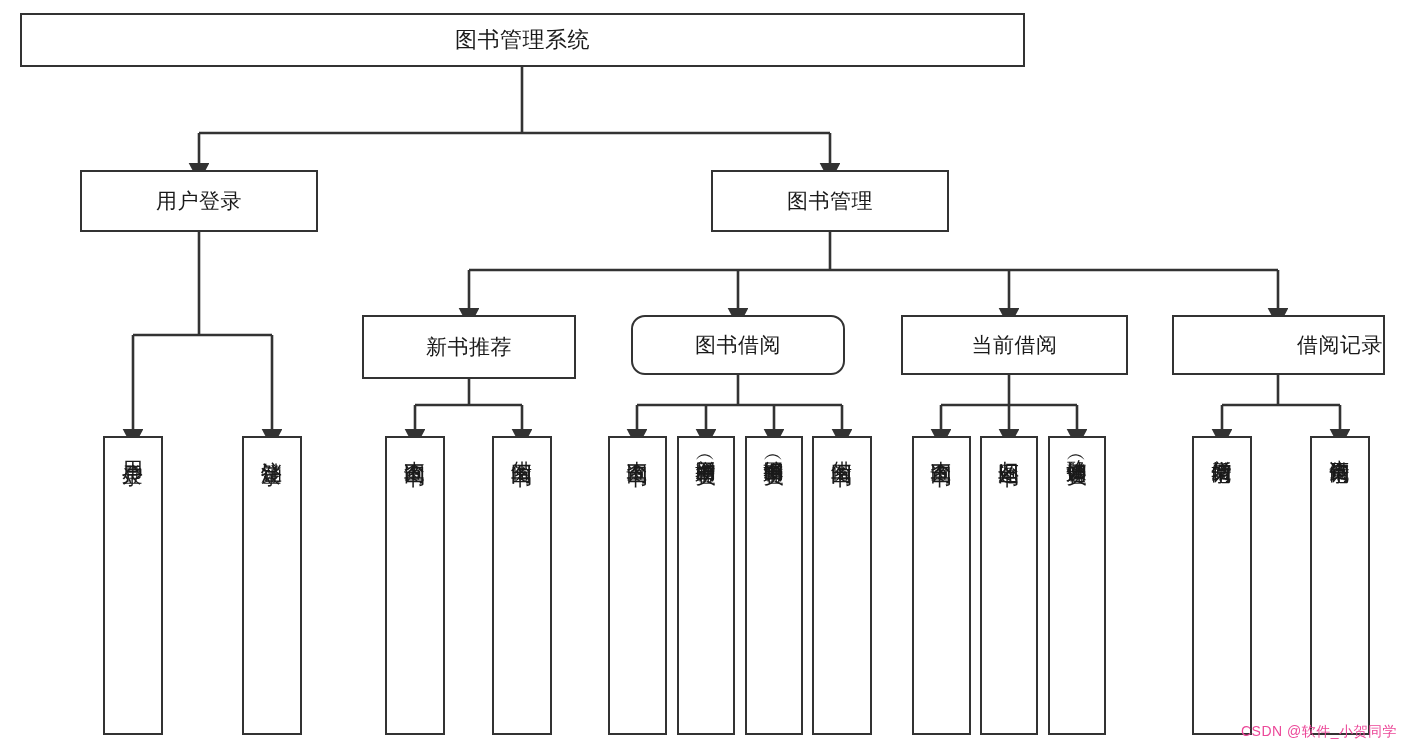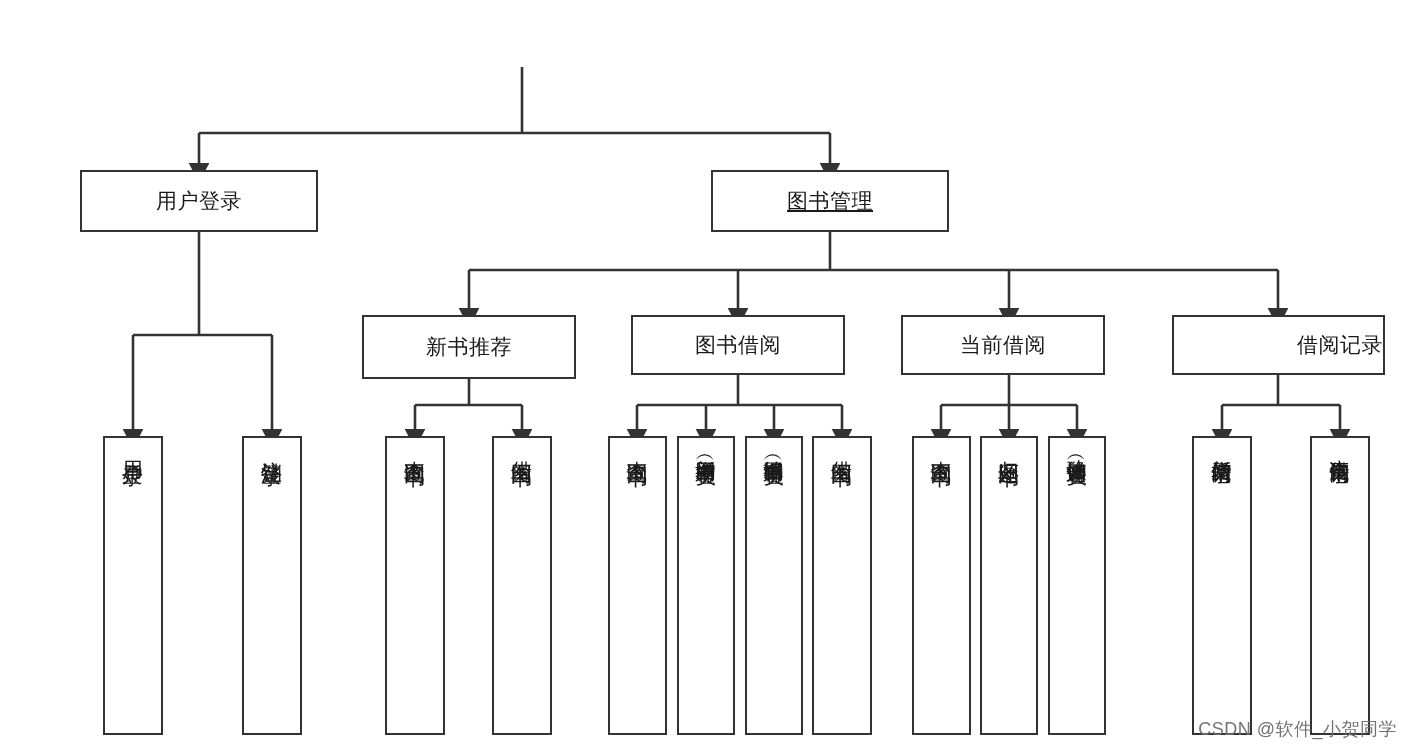--- a/index.html
+++ b/index.html
@@ -64,22 +64,22 @@
     white-space: nowrap;
   }
   .node.vert.tall .node-label {
     font-size: 20px;
     letter-spacing: 1px;
   }
   #watermark {
     position: absolute;
     right: 8px;
     bottom: 6px;
-    font-size: 18px;
-    color: #737373;
+    font-size: 14px;
+    color: #ec4899;
     letter-spacing: 0.5px;
     z-index: 5;
     white-space: nowrap;
   }
 </style>
 </head>
 <body>
 
 <div id="diagram-root">
 
@@ -126,35 +126,38 @@
       <path d="M1009,405 L1009,432" marker-end="url(#arrow)"></path>
       <path d="M1077,405 L1077,432" marker-end="url(#arrow)"></path>
 
       <path d="M1278,375 L1278,405"></path>
       <path d="M1222,405 L1340,405"></path>
       <path d="M1222,405 L1222,432" marker-end="url(#arrow)"></path>
       <path d="M1340,405 L1340,432" marker-end="url(#arrow)"></path>
     </g>
   </svg>
 
+  <div class="node horiz root" style="left:20px; top:13px; width:1005px; height:54px;">
+    <span class="node-label">图书管理系统</span>
+  </div>
 
   <div class="node horiz" style="left:80px; top:170px; width:238px; height:62px;">
     <span class="node-label">用户登录</span>
   </div>
-  <div class="node horiz" style="left:711px; top:170px; width:238px; height:62px;text-decoration:underline;">
+  <div class="node horiz" style="left:711px; top:170px; width:238px; height:62px;">
     <span class="node-label">图书管理</span>
   </div>
 
   <div class="node horiz" style="left:362px; top:315px; width:214px; height:64px;">
     <span class="node-label">新书推荐</span>
   </div>
-  <div class="node horiz" style="left:631px; top:315px; width:214px; height:60px;">
+  <div class="node horiz" style="left:631px; top:315px; width:214px; height:60px;border-radius:14px;">
     <span class="node-label">图书借阅</span>
   </div>
-  <div class="node horiz" style="left:901px; top:315px; width:204px; height:60px;">
+  <div class="node horiz" style="left:901px; top:315px; width:227px; height:60px;">
     <span class="node-label">当前借阅</span>
   </div>
   <div class="node horiz" style="left:1172px; top:315px; width:213px; height:60px;justify-content:flex-end;">
     <span class="node-label">借阅记录</span>
   </div>
 
   <div class="node vert" style="left:103px; top:436px; width:60px; height:299px;">
     <span class="node-label">用户登录</span>
   </div>
   <div class="node vert" style="left:242px; top:436px; width:60px; height:299px;">

